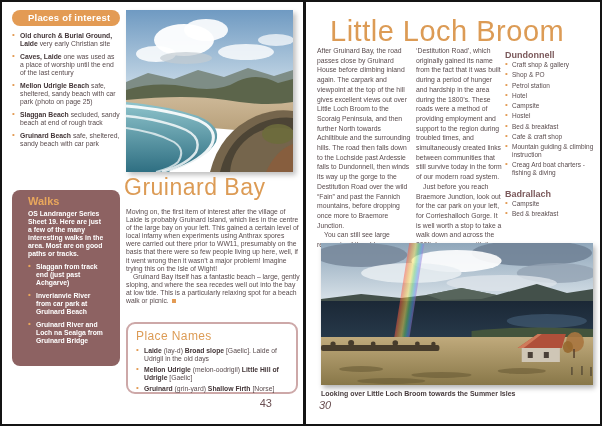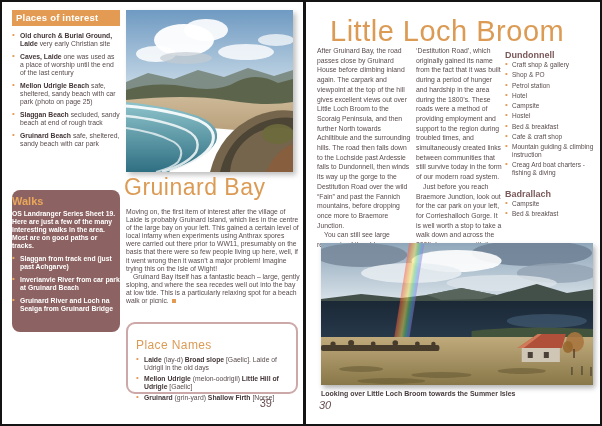--- a/index.html
+++ b/index.html
@@ -13,26 +13,26 @@
   
   .blist{list-style:none;margin:0;padding:0;}
   .blist li{position:relative;padding-left:8px;margin-bottom:5px;}
   .blist li::before{content:"•";position:absolute;left:0;top:-1px;color:#E39B54;font-size:8px;}
   .b{font-weight:bold;color:#433638;}
   .endmark{display:inline-block;width:4px;height:4px;background:#E39B54;margin-left:3px;}
 
   
   .poi{position:absolute;left:10px;top:8px;width:108px;}
   .poi-header{background:#E39B54;color:#fff;font-weight:bold;font-size:9.5px;
-    padding:2px 4px 3px 4px;border-radius:0;letter-spacing:.2px;}
+    padding:2px 4px 3px 16px;border-radius:8px;letter-spacing:.2px;}
   .poi ul{margin-top:6px;font-size:6.8px;line-height:8px;}
 
   
-  .walks{position:absolute;left:10px;top:188px;width:108px;height:142px;box-sizing:border-box;
-    background:#8D6262;border-radius:8px;padding:5px 0;color:#fff;}
+  .walks{position:absolute;left:10px;top:188px;width:108px;height:176px;box-sizing:border-box;
+    background:#8D6262;border-radius:8px;padding:5px 16px;color:#fff;}
   .walks-title{color:#E9A75C;font-size:11px;font-weight:bold;margin:0 0 3px 0;}
   .walks-intro{font-size:6.8px;line-height:8px;font-weight:bold;margin:0 0 5px 0;}
   .walks ul{font-size:6.8px;line-height:8px;font-weight:bold;}
   .walks .blist li::before{color:#E9A75C;}
 
   
   .photo1{position:absolute;left:124px;top:8px;width:167px;height:162px;
     box-shadow:3px 3px 5px rgba(0,0,0,.25);}
   .photo2{position:absolute;left:319px;top:241px;width:272px;height:142px;
     box-shadow:2px 3px 5px rgba(0,0,0,.3);}
@@ -40,21 +40,21 @@
 
   
   .gb-title{position:absolute;left:122px;top:172px;margin:0;font-weight:400;
     font-size:23px;color:#DC9B55;letter-spacing:.5px;text-align:center;}
   .gb-body{position:absolute;left:124px;top:206px;width:174px;font-size:6.8px;line-height:8.1px;}
   .gb-body p{margin:0;}
   .gb-body p.cont{text-indent:7px;}
 
   
   .pn-box{position:absolute;left:124px;top:320px;width:172px;height:72px;box-sizing:border-box;
-    border:2px solid #CDA8A8;border-radius:9px;padding:14px 8px;}
+    border:2px solid #CDA8A8;border-radius:9px;padding:5px 8px;}
   .pn-title{margin:0 0 4px 0;font-weight:400;font-size:12px;color:#DC9B55;letter-spacing:.4px;}
   .pn-box ul{font-size:6.8px;line-height:8px;}
   .pn-box .blist li{margin-bottom:3px;}
 
   .pageno{position:absolute;font-size:11px;color:#6b4f52;}
   .pg29{left:246px;top:395px;width:24px;text-align:right;}
   .pg30{left:317px;top:397px;font-style:italic;}
 
   
   .llb-title{position:absolute;left:315px;top:0;margin:13px;font-weight:400;
@@ -152,21 +152,21 @@
 
     <div class="pn-box">
       <h3 class="pn-title">Place Names</h3>
       <ul class="blist">
         <li><span class="b">Laide</span> <span>(lay-d)</span> <span class="b">Broad slope</span> <span>[Gaelic]. Laide of Udrigil in the old days</span></li>
         <li><span class="b">Mellon Udrigle</span> <span>(melon-oodrigil)</span> <span class="b">Little Hill of Udrigle</span> <span>[Gaelic]</span></li>
         <li><span class="b">Gruinard</span> <span>(grin-yard)</span> <span class="b">Shallow Firth</span> <span>[Norse]</span></li>
       </ul>
     </div>
 
-    <div class="pageno pg29">39</div>
+    <div class="pageno pg29">43</div>
   </div>
 
   <div class="gutter"></div>
 
   <div>
 
     <h1 class="llb-title">Little Loch Broom</h1>
 
     <div class="col col1">
       <p>After Gruinard Bay, the road passes close by Gruinard House before climbing inland again. The carpark and viewpoint at the top of the hill gives excellent views out over Little Loch Broom to the Scoraig Peninsula, and then further North towards Achiltibuie and the surrounding hills.  The road then falls down to the Lochside past Ardessie falls to Dundonnell, then winds its way up the gorge to the Destitution Road over the wild “Fain” and past the Fannich mountains, before dropping once more to Braemore Junction.</p>

